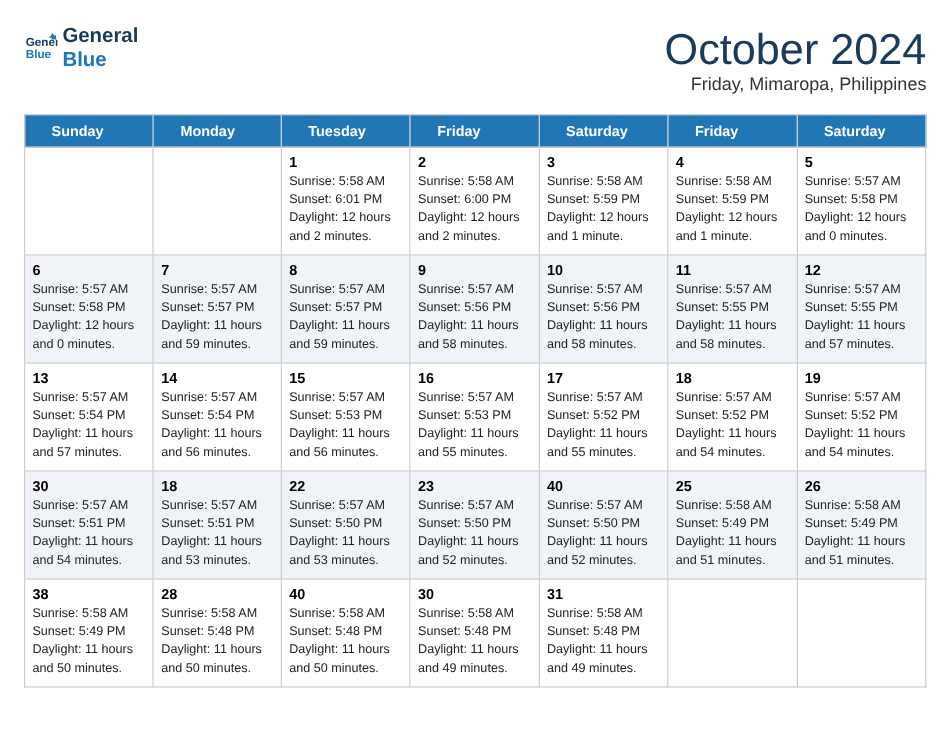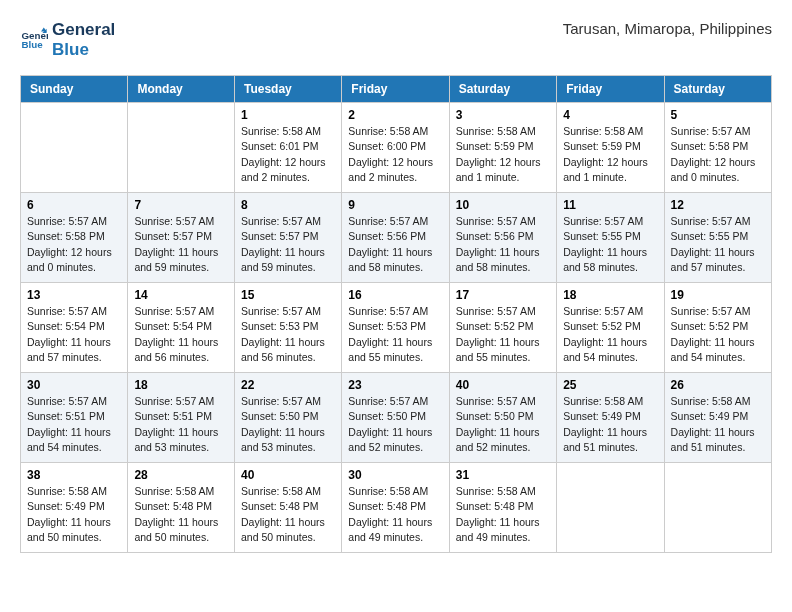--- a/index.html
+++ b/index.html
@@ -40,21 +40,21 @@
     table {
       width: 100%;
       border-collapse: collapse;
       font-size: 11px;
     }
     thead tr {
       background: #2176b5;
       color: #fff;
     }
     thead th {
-      padding: 6px 9px;
+      padding: 6px 22px;
       font-size: 12px;
       font-weight: bold;
       text-align: left;
       border: 1px solid #ccc;
     }
     tbody tr {
       vertical-align: top;
     }
     tbody tr:nth-child(odd) {
       background: #fff;
@@ -90,21 +90,22 @@
       <text x="2" y="32" font-size="14" font-weight="bold" fill="#2176b5" font-family="Arial">Blue</text>
       <polygon points="30,8 38,8 34,2" fill="#2176b5"></polygon>
       <polygon points="32,10 38,10 38,4" fill="#2176b5"></polygon>
     </svg>
     <div style="display:flex; flex-direction:column; line-height:1.15;">
       <span style="font-size:17px; font-weight:bold; color:#1a3a5c;">General</span>
       <span style="font-size:17px; font-weight:bold; color:#2176b5;">Blue</span>
     </div>
   </div>
   <div class="title-block">
-    <div class="location">Tarusan, Mimaropa, Philippines</div>
+    <div class="month-title">October 2024</div>
+    <div class="location">Friday, Mimaropa, Philippines</div>
   </div>
 </div>
 
 <table>
   <thead>
     <tr>
     <th>Sunday</th>
         <th>Monday</th>
         <th>Tuesday</th>
         <th>Friday</th>

